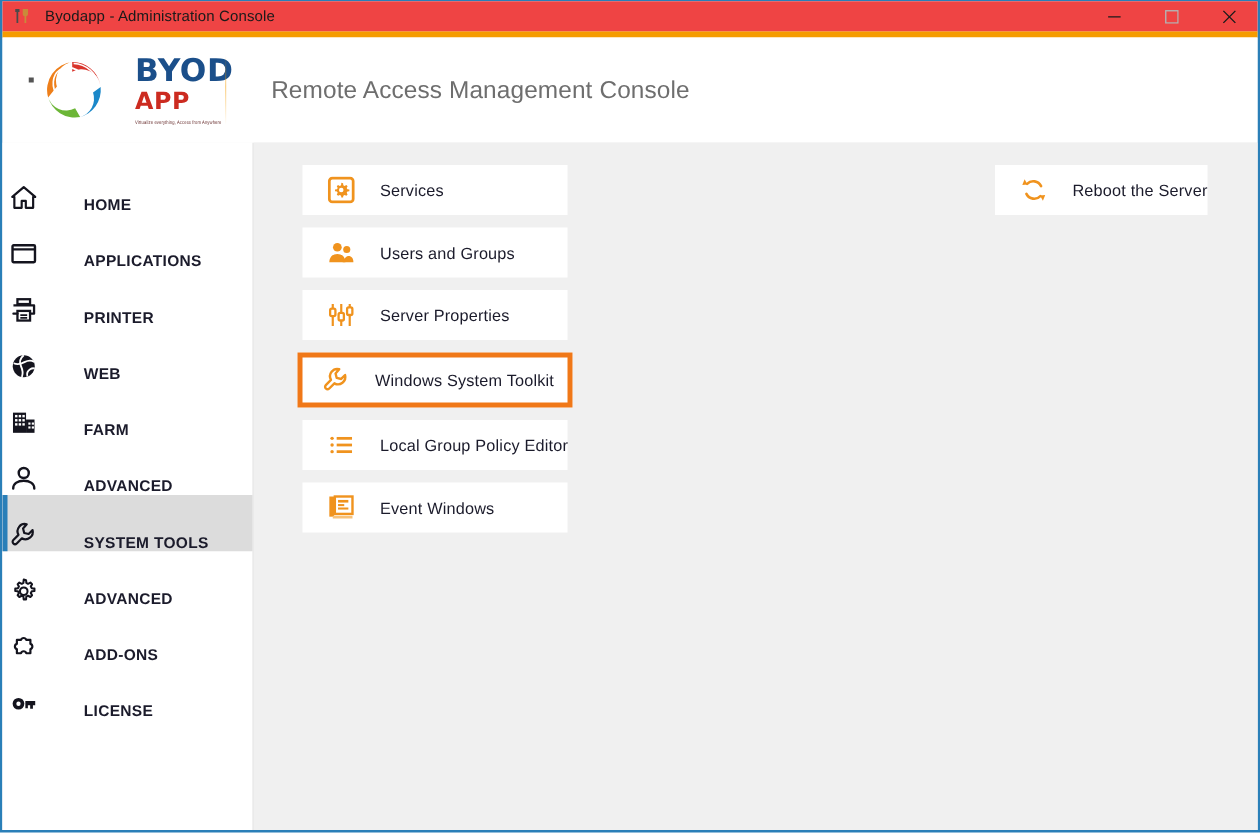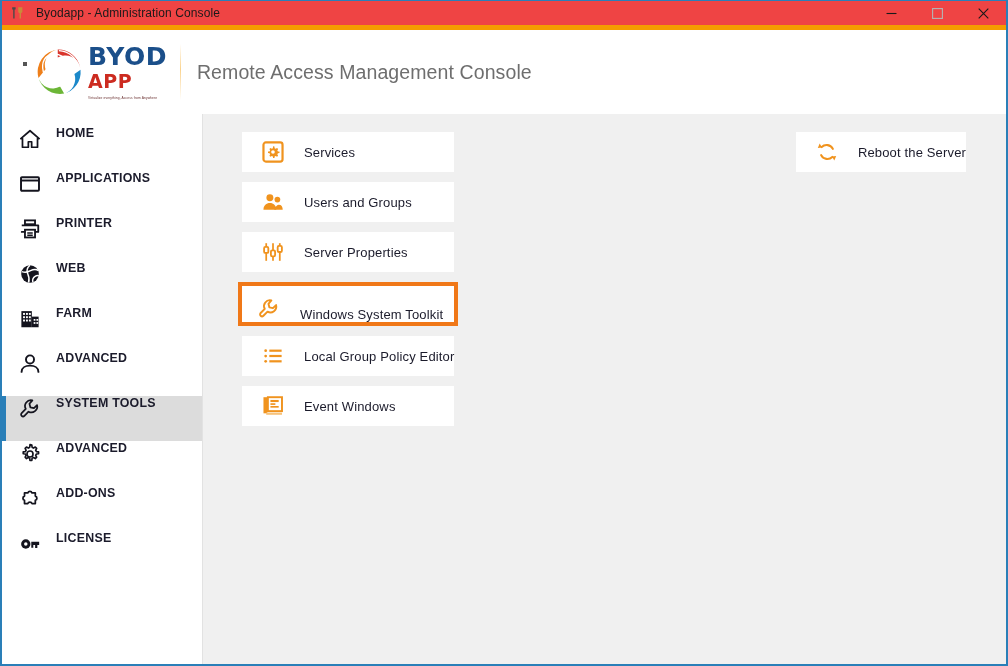--- a/index.html
+++ b/index.html
@@ -57,21 +57,21 @@
   }
   .logo-wrap {
     display: flex; align-items: center;
     margin-left: 30px; position: relative;
   }
   .logo-dot {
     width: 4px; height: 4px; background: #555;
     position: absolute; left: -9px; top: 18px;
   }
   .logo-mark { width: 56px; height: 56px; display: block; }
-  .logo-type { margin-left: 0; display: flex; flex-direction: column; }
+  .logo-type { margin-left: 20px; display: flex; flex-direction: column; }
   .logo-byod {
     font-size: 25px; font-weight: bold; color: #1b4f8a;
     letter-spacing: .5px; line-height: 24px;
     font-family: "DejaVu Sans", sans-serif;
   }
   .logo-app {
     font-size: 19px; font-weight: bold; color: #cc2b20;
     letter-spacing: .5px; line-height: 24px;
     font-family: "DejaVu Sans", sans-serif;
   }
@@ -96,23 +96,24 @@
     background: #f0f0f0;
   }
   
   .sidebar {
     width: 201px; min-width: 201px;
     background: #ffffff;
     padding-top: 12px;
     border-right: 1px solid #e2e2e2;
   }
   .nav-item {
-    height: 45px; display: flex; align-items: flex-start;
+    height: 45px; display: flex; align-items: flex-end;
     position: relative; cursor: default;
-    padding-left: 15px;
+    padding-left: 4px;
+    gap: 22px;
   }
   .nav-item.active { background: #dcdcdc; }
   .nav-item.active::before {
     content: ""; position: absolute; left: 0; top: 0;
     width: 4px; height: 100%; background: #2a7fb8;
   }
   .nav-ico {
     width: 26px; height: 26px; min-width: 26px;
     display: flex; align-items: center; justify-content: center;
   }
@@ -134,21 +135,20 @@
     height: 40px; background: #ffffff;
     display: flex; align-items: center;
     margin-bottom: 10px; padding-left: 10px;
     cursor: default;
   }
   .card.highlight {
     border: 4px solid #f07818;
     height: 44px;
     margin-left: -4px; margin-right: -4px;
     padding-left: 6px;
-    align-items: flex-end;
   }
   .card-ico {
     width: 26px; height: 26px; min-width: 26px;
     display: flex; align-items: center; justify-content: center;
     margin-left: 8px;
   }
   .card.highlight .card-ico { margin-left: 8px; }
   .card-label {
     margin-left: 18px;
     font-size: 13px; color: #1b1b2b;

